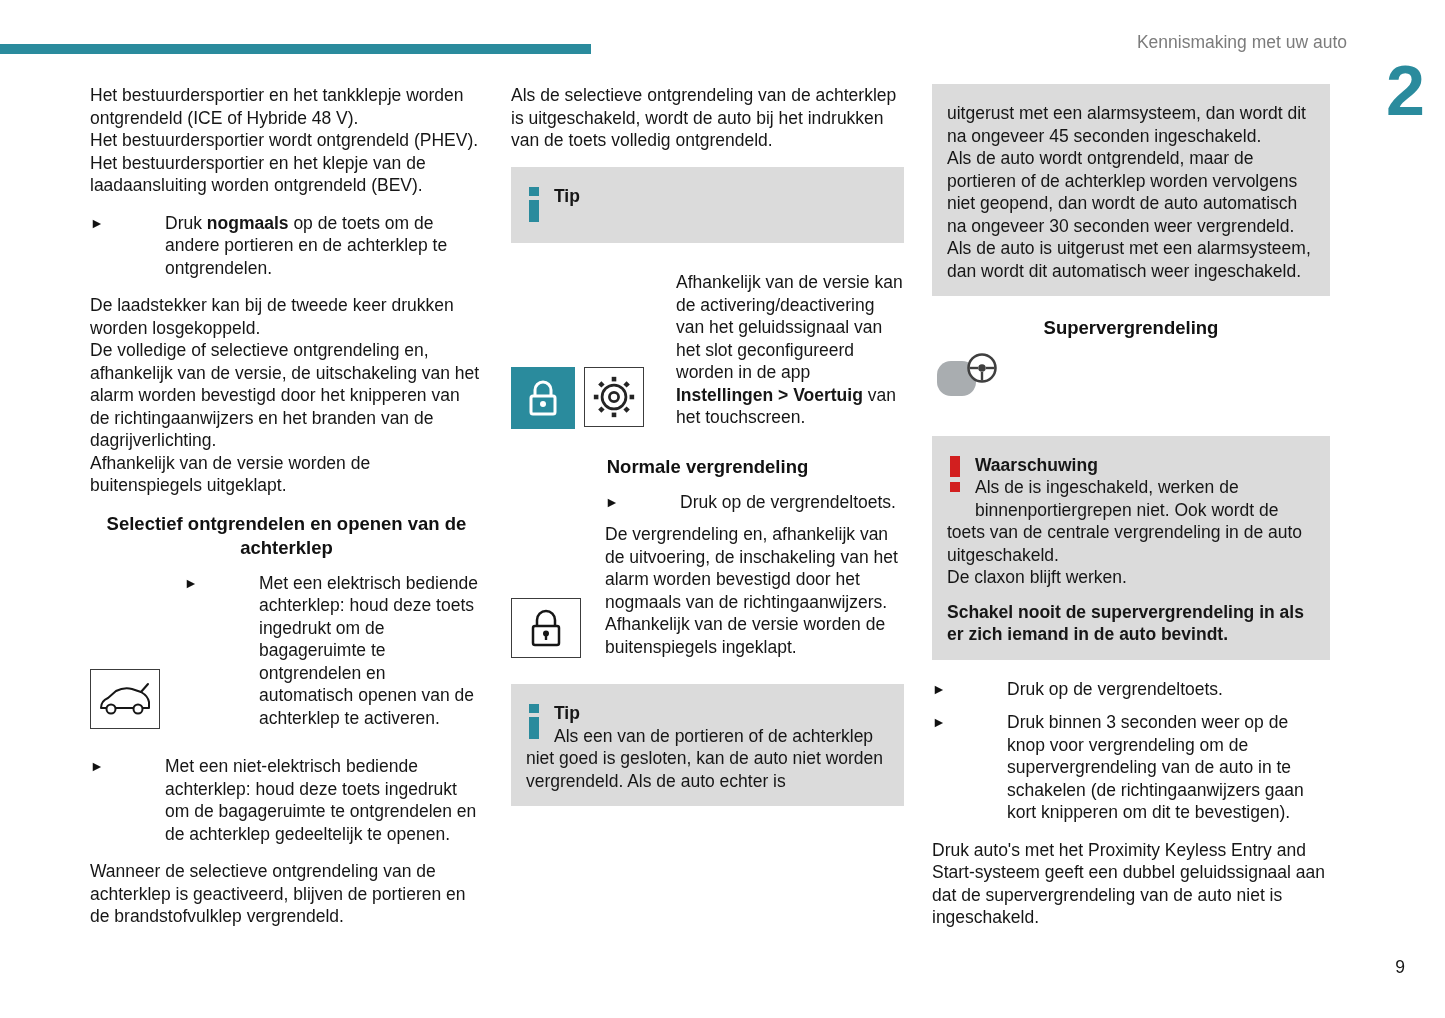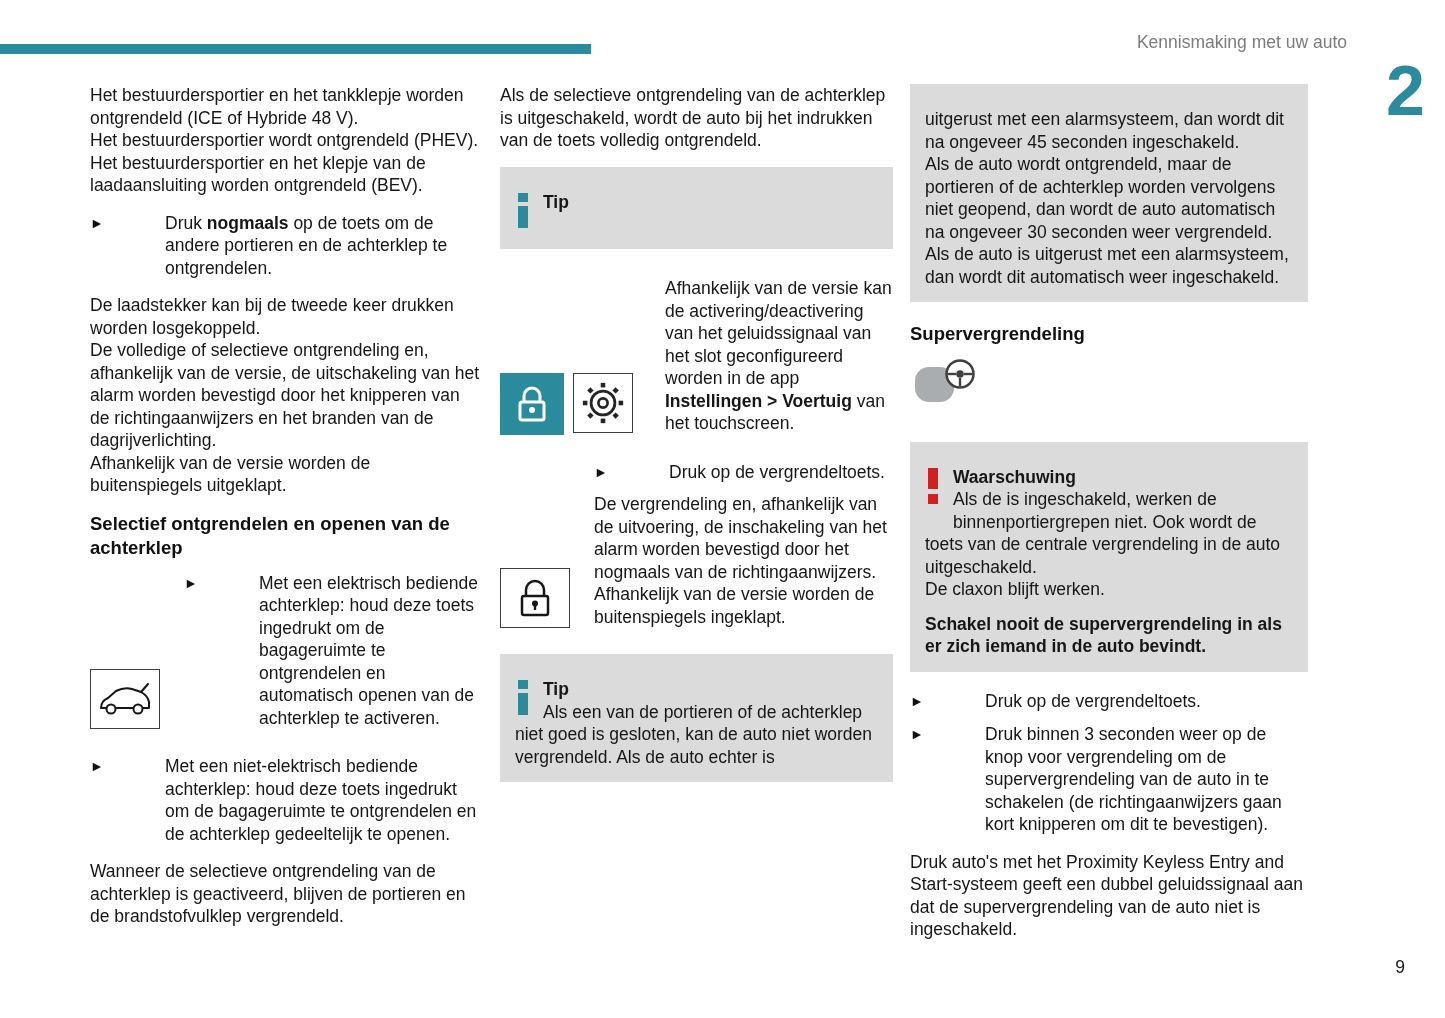--- a/index.html
+++ b/index.html
@@ -13,30 +13,30 @@
   body{
     width:1445px;height:1018px;position:relative;overflow:hidden;background:#ffffff;
     font-family:"Liberation Sans",sans-serif;color:var(--text);
   }
   .f-accent{fill:var(--accent);}
   .f-red{fill:var(--warning-red);}
   .top-bar{position:absolute;left:0;top:44px;width:591px;height:10px;background:var(--accent);}
   .header-title{position:absolute;top:32px;right:98px;font-size:17.5px;color:var(--header-gray);}
   .chapter-num{position:absolute;top:56px;right:20px;font-size:70px;line-height:1;font-weight:bold;color:var(--accent);}
   .page-num{position:absolute;top:957px;right:40px;font-size:17.5px;}
-  .columns{position:absolute;left:90px;top:84px;display:flex;gap:17px;}
+  .columns{position:absolute;left:90px;top:84px;display:flex;gap:28px;}
   .col{width:393px;font-size:17.5px;line-height:22.5px;}
   .col.c3{width:398px;}
   .pre{white-space:pre-line;}
   .col p{margin:0 0 15px 0;}
-  h3.sect{font-size:18.5px;line-height:24px;margin:4px 0 12px;color:#111111;font-weight:bold;}
+  h3.sect{font-size:18.5px;line-height:24px;margin:4px 0 12px;color:#111111;font-weight:bold;text-align:center;}
   .bullet{display:flex;margin:2px 0 15px;}
   .bullet .arrow{flex:0 0 27px;font-size:14px;line-height:22.5px;color:#111;}
   .bullet .btext{flex:1;margin-left:48px;}
-  .graybox{background:var(--box-gray);padding:24px 15px 14px;margin:0 0 28px;overflow:hidden;}
+  .graybox{background:var(--box-gray);padding:18px 15px 14px;margin:0 0 28px;overflow:hidden;}
   .boxicon{float:left;margin:2px 13px 2px 2px;}
   .boxtitle{font-weight:bold;}
   .boxbold{font-weight:bold;margin-top:12px;}
   .iconrow{display:flex;align-items:flex-end;margin:6px 0 26px;}
   .iconstack{display:flex;gap:9px;flex:0 0 165px;width:165px;}
   .outline-box{width:68px;height:58px;border:1.5px solid #3c3c3c;background:#fff;display:flex;align-items:center;justify-content:center;flex:0 0 auto;}
   .teal-box{width:64px;height:62px;background:var(--accent);display:flex;align-items:center;justify-content:center;}
   .gear-boxx{width:58px;height:58px;border:1.5px solid #3c3c3c;background:#fff;display:flex;align-items:center;justify-content:center;}
   .row-gap{margin-right:24px;}
   .flexbody{flex:1;}
@@ -136,20 +136,21 @@
               <line x1="12" y1="12" x2="8.5" y2="8.5"></line>
               <line x1="24" y1="7" x2="24" y2="2"></line>
               <line x1="36" y1="12" x2="39.5" y2="8.5"></line>
             </g>
           </svg>
         </div>
       </div>
       <p class="flexbody" style="margin:0"><span>Afhankelijk van de versie kan de activering/deactivering van het geluidssignaal van het slot geconfigureerd worden in de app </span><b>Instellingen &gt; Voertuig</b><span> van het touchscreen.</span></p>
     </div>
 
+    <h3 class="sect">Normale vergrendeling</h3>
 
     <div class="iconrow">
       <div class="outline-box row-gap">
         <svg width="44" height="44" viewBox="0 0 44 44" aria-hidden="true">
           <g fill="none" stroke="#161616" stroke-width="2.5">
             <path d="M13 20 v-6 a9 9 0 0 1 18 0 v6"></path>
             <rect x="9" y="20" width="26" height="19" rx="2"></rect>
           </g>
           <circle cx="22" cy="27.5" r="3" fill="#161616"></circle>
           <rect x="20.8" y="28" width="2.4" height="6" fill="#161616"></rect>

